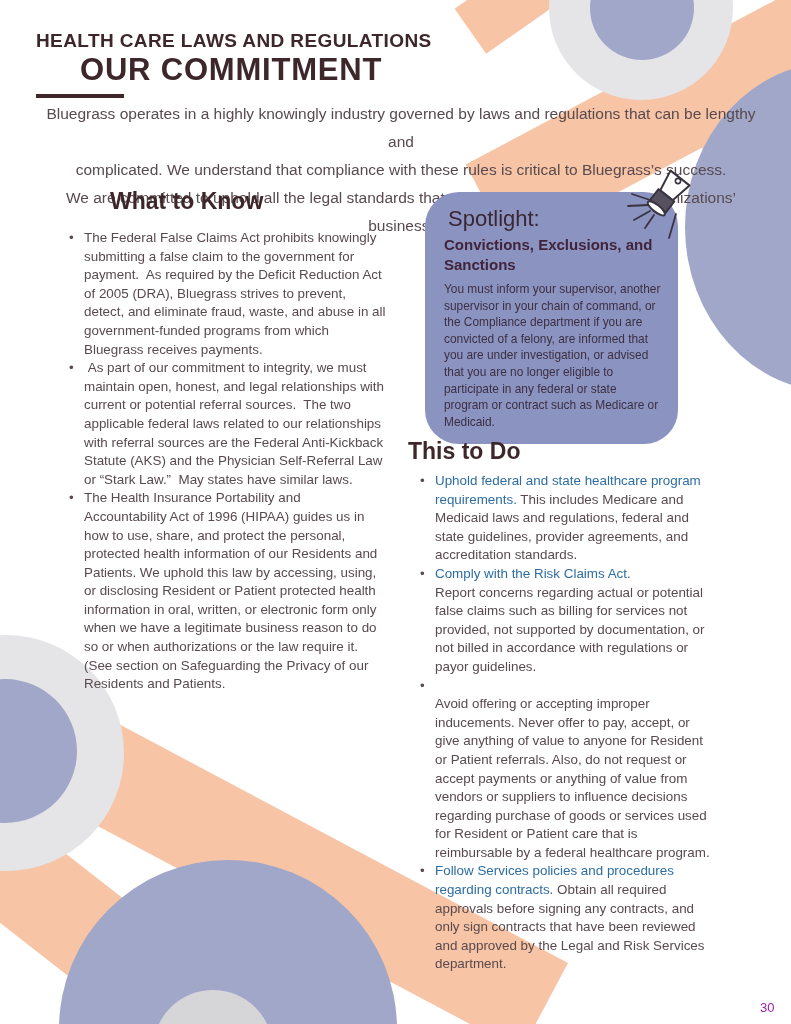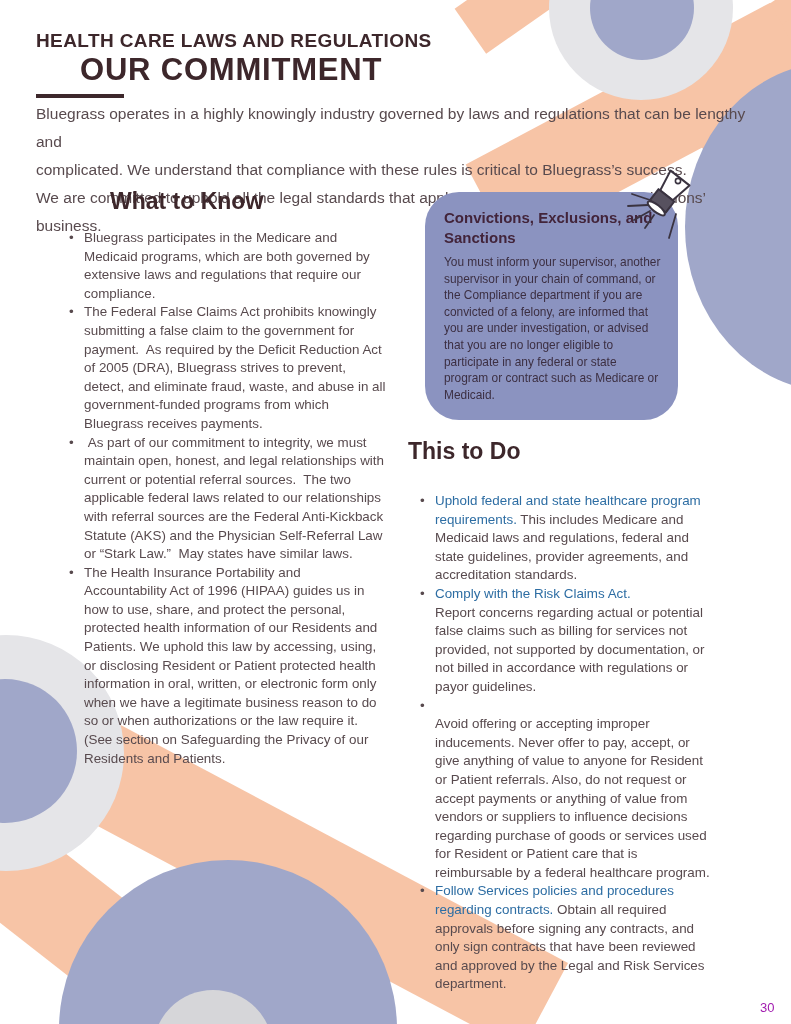--- a/index.html
+++ b/index.html
@@ -18,37 +18,37 @@
   #sb2 { left:-150px;top:940px; width:620px; height:95px;  transform:rotate(38deg); }
   #c-top-gray    { left:549px; top:-84px; width:184px; height:184px; background:var(--gray_light); }
   #c-top-purple  { left:590px; top:-44px; width:104px; height:104px; background:var(--periwinkle); }
   #c-right       { left:685px; top:62px;  width:300px; height:330px; background:var(--periwinkle); }
   #c-bl-gray     { left:-112px; top:635px; width:236px; height:236px; background:var(--gray_light); }
   #c-bl-purple   { left:-67px;  top:679px; width:144px; height:144px; background:var(--periwinkle); }
   #c-bottom      { left:59px;  top:860px; width:338px; height:338px; background:var(--periwinkle); }
   #c-bottom-gray { left:153px; top:990px; width:120px; height:120px; background:var(--gray_mid); }
 
   
-  .content { position:absolute; z-index:3; }
+  .content { position:absolute; z-index:3;text-align:center; }
   .eyebrow { left:36px; top:30px; font-size:19px; font-weight:700; letter-spacing:.4px; color:var(--heading_maroon); }
   .title   { left:36px; top:52px; font-size:31px; font-weight:700; letter-spacing:.8px; color:var(--heading_maroon);margin-left:44px; }
   .title-underline { left:36px; top:94px; width:88px; height:4px; background:var(--heading_maroon); z-index:3; position:absolute; }
   .intro { left:36px; top:100px; width:730px; font-size:15.5px; line-height:28px; color:var(--body_text); }
   .intro p { margin:0; }
 
   h2.section { font-size:23px; font-weight:700; color:var(--heading_maroon); position:absolute; z-index:3; }
   #know-heading { left:62px; top:188px;margin-left:48px; }
   #do-heading   { left:408px; top:438px; }
 
   ul.bullets { position:absolute; z-index:3; list-style:none; font-size:13.4px; line-height:18.6px; color:var(--body_text); }
   ul.bullets li { position:relative; padding-left:20px; }
   ul.bullets li::before { content:"\2022"; position:absolute; left:5px; top:0; color:var(--body_text); }
   ul.bullets span { white-space:pre-wrap; }
   #know-list { left:64px; top:229px; width:322px; }
-  #do-list   { left:410px; top:492px; width:302px; }
+  #do-list   { left:410px; top:472px; width:302px; }
   #do-list li { padding-left:25px; }
   #do-list li::before { left:10px; }
   .lead { color:var(--link_blue); }
 
   .spotlight-box { position:absolute; z-index:3; left:425px; top:192px; width:253px; min-height:228px;
                    background:var(--spotlight_box); border-radius:34px; padding:13px 16px 14px 19px; }
   .spotlight-box h3 { font-size:22px; font-weight:400; line-height:27px; color:#3a2733; padding-left:4px; }
   .spotlight-box h4 { font-size:15px; font-weight:700; line-height:19.5px; color:#42243a; margin-top:3px; }
   .spotlight-box p  { font-size:11.9px; line-height:16.6px; color:#3c2f42; margin-top:7px; }
 
@@ -82,27 +82,27 @@
   <div class="content intro">
 
   <p>Bluegrass operates in a highly knowingly industry governed by laws and regulations that can be lengthy and</p>
       <p>complicated. We understand that compliance with these rules is critical to Bluegrass’s success.</p>
       <p>We are committed to uphold all the legal standards that apply to our jobs and to the organizations’ business.</p>
     </div>
 
   <h2 class="section" id="know-heading">What to Know</h2>
   <ul class="bullets" id="know-list">
 
-  <li><span>Bluegrass participates in the Medicare and Medicaid programs, which are both governed by extensive laws and regulations that require our compliance.</span></li>
       <li><span>The Federal False Claims Act prohibits knowingly submitting a false claim to the government for payment.  As required by the Deficit Reduction Act of 2005 (DRA), Bluegrass strives to prevent, detect, and eliminate fraud, waste, and abuse in all government-funded programs from which Bluegrass receives payments.</span></li>
       <li><span> As part of our commitment to integrity, we must maintain open, honest, and legal relationships with current or potential referral sources.  The two applicable federal laws related to our relationships with referral sources are the Federal Anti-Kickback Statute (AKS) and the Physician Self-Referral Law or “Stark Law.”  May states have similar laws.</span></li>
       <li><span>The Health Insurance Portability and Accountability Act of 1996 (HIPAA) guides us in how to use, share, and protect the personal, protected health information of our Residents and Patients. We uphold this law by accessing, using, or disclosing Resident or Patient protected health information in oral, written, or electronic form only when we have a legitimate business reason to do so or when authorizations or the law require it.  (See section on Safeguarding the Privacy of our Residents and Patients.</span></li>
     </ul>
 
   <aside class="spotlight-box">
+    <h3>Spotlight:</h3>
     <h4>Convictions, Exclusions, and Sanctions</h4>
     <p>You must inform your supervisor, another supervisor in your chain of command, or the Compliance department if you are convicted of a felony, are informed that you are under investigation, or advised that you are no longer eligible to participate in any federal or state program or contract such as Medicare or Medicaid.</p>
   </aside>
 
   <svg id="spotlight-svg" viewBox="0 0 90 96" xmlns="http://www.w3.org/2000/svg">
     <g transform="translate(68,10) rotate(128)" stroke="#3a3340" stroke-width="2" stroke-linejoin="round">
       <polygon points="0,-12 22,-8 22,8 0,12" fill="#ffffff"></polygon>
       <rect x="22" y="-10" width="14" height="20" fill="#57515f"></rect>
       <ellipse cx="38.5" cy="0" rx="3.5" ry="10.5" fill="#ffffff"></ellipse>
     </g>

